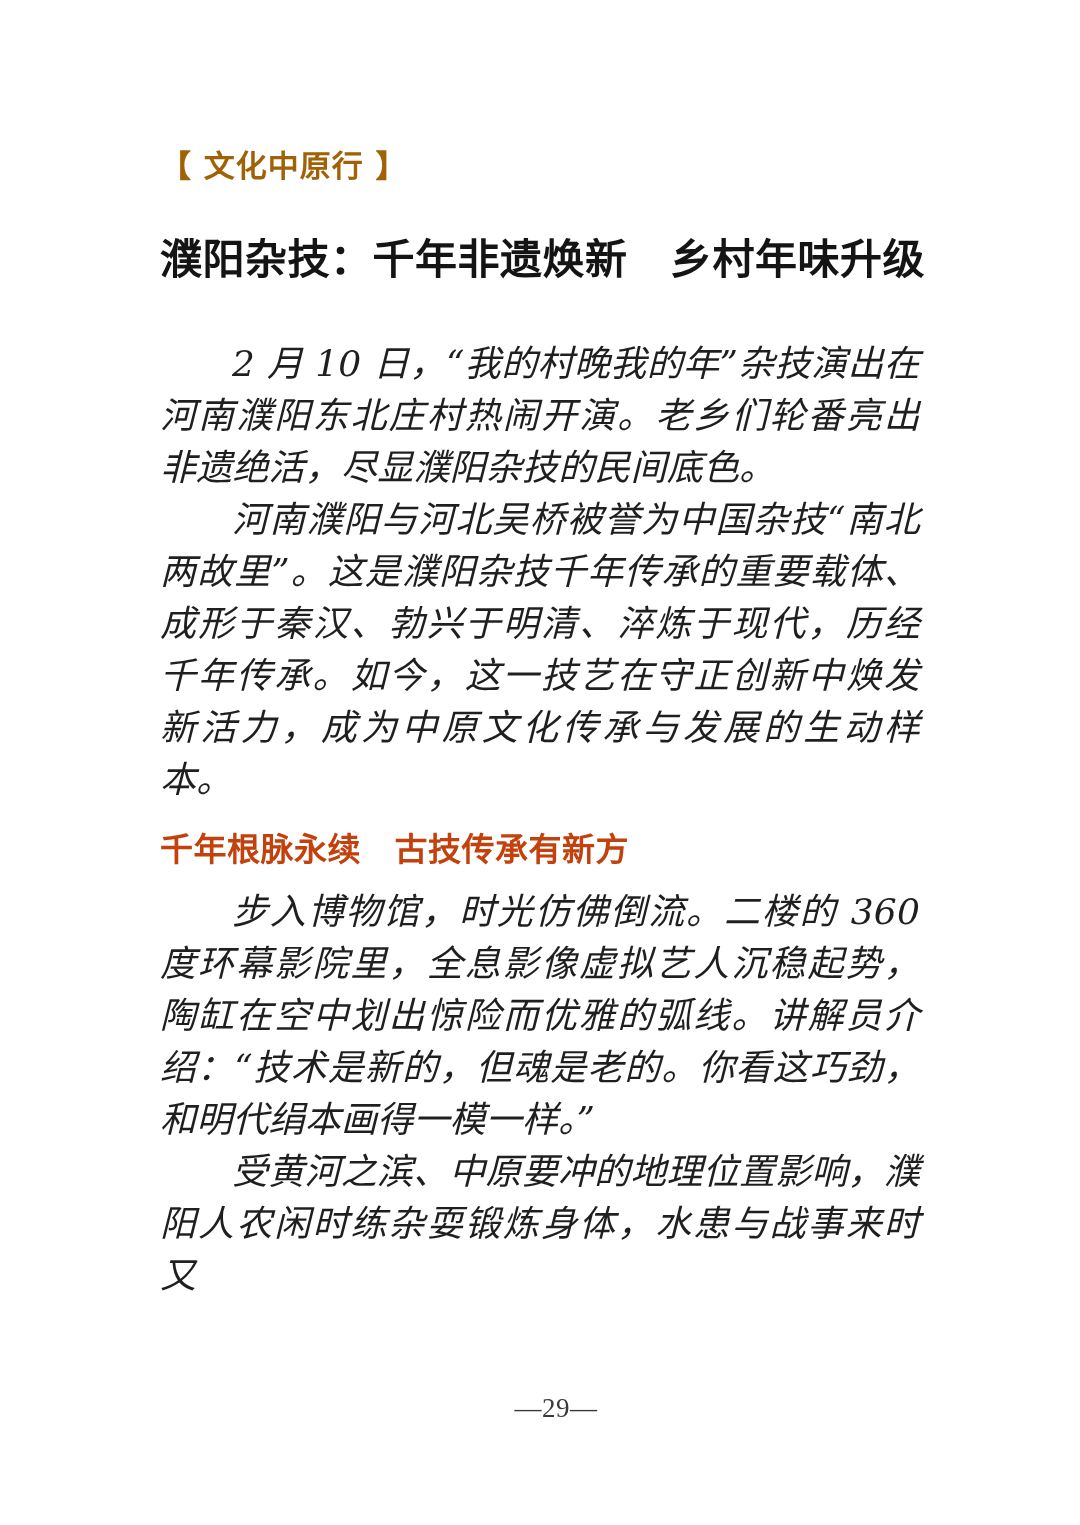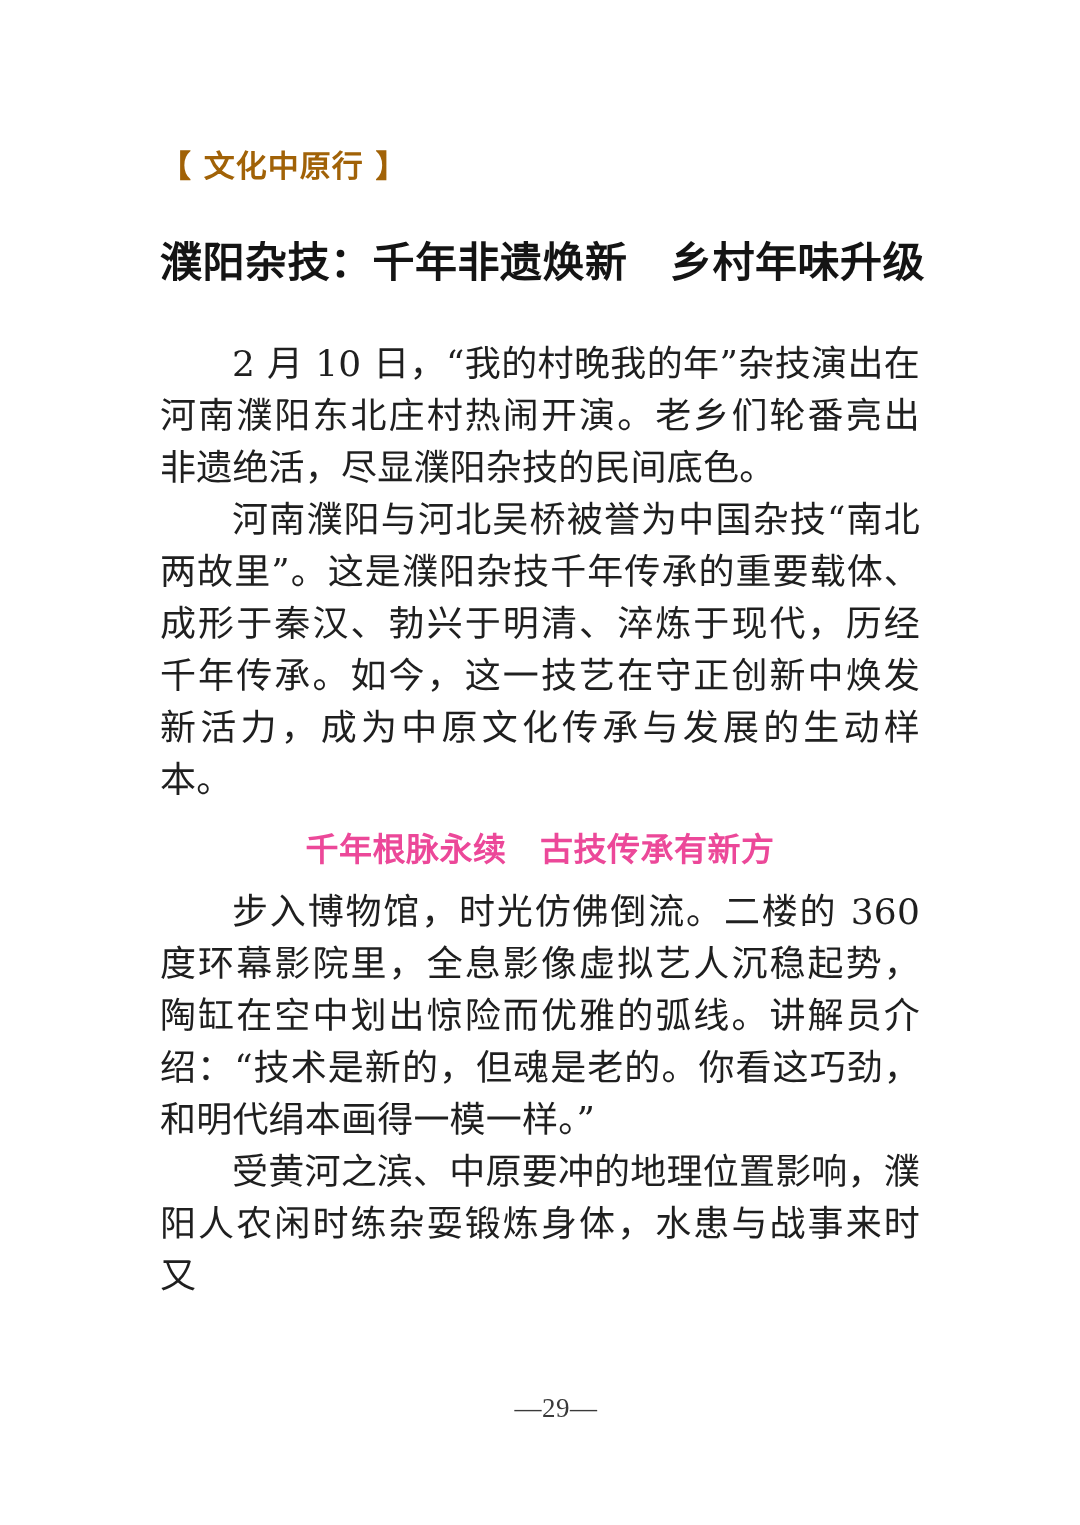--- a/index.html
+++ b/index.html
@@ -39,58 +39,58 @@
     line-height: 1.2;
     color: #a16207;
     white-space: nowrap;
   }
 
   
   .headline {
     margin: 0;
     padding-top: 52px;
     text-align: center;
-    font-family: Liberation Sans, sans-serif;
+    font-family: Liberation Mono, monospace;
     font-size: 42px;
     font-weight: 700;
     letter-spacing: 0.5px;
     line-height: 1.25;
     color: #141414;
     white-space: nowrap;
   }
 
   
   .para {
     margin: 0;
     font-size: 36px;
     line-height: 52px;
     text-align: justify;
     text-align-last: left;
     text-indent: 2em;
     letter-spacing: 0.2px;
     color: #1f1f1f;
     font-family: "DejaVu Serif", "Liberation Serif", serif;
+    font-style: italic;
   }
 
   .para--first {
     padding-top: 48px;
   }
 
   
   .subhead {
     margin: 0;
     padding-top: 22px;
     padding-bottom: 14px;
-    text-align: center;
     font-family: "DejaVu Sans", "Liberation Sans", sans-serif;
     font-size: 33px;
     font-weight: 700;
     line-height: 1.35;
     letter-spacing: 0.5px;
-    color: #ec4899;
+    color: #c2410c;
     white-space: nowrap;
   }
 
   
   .folio {
     position: absolute;
     left: 0;
     right: 0;
     top: 1393px;
     text-align: center;

